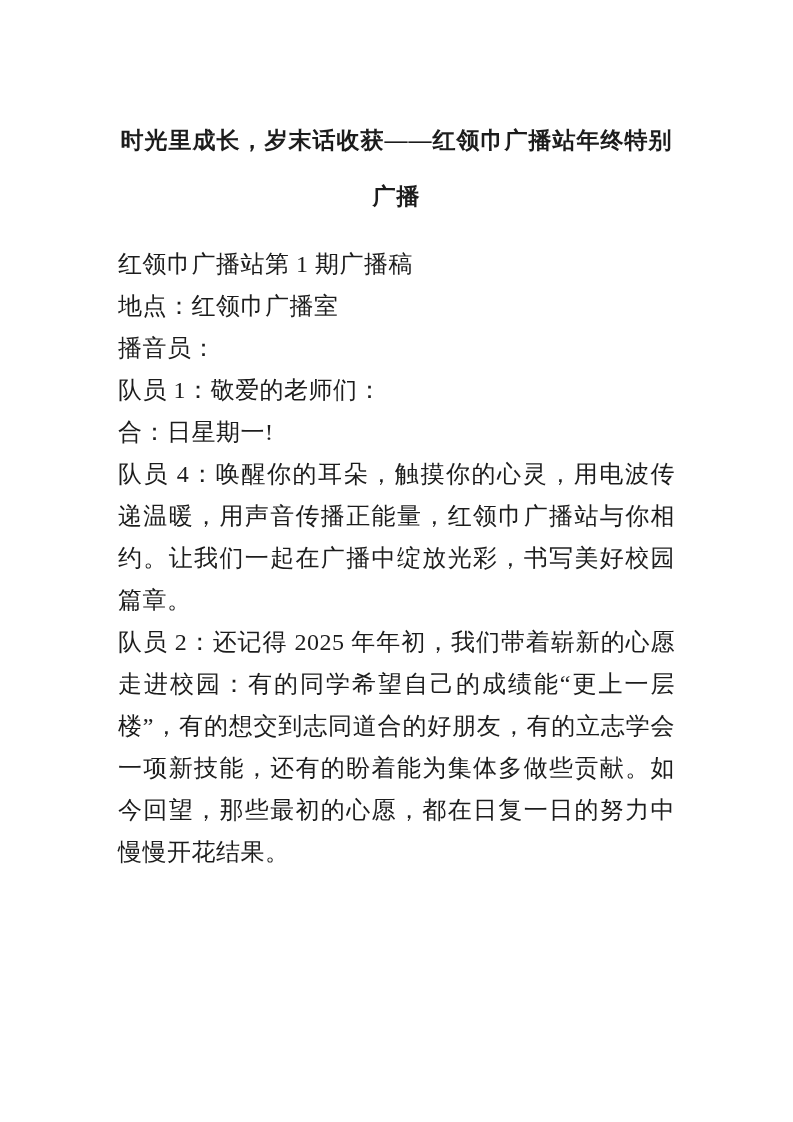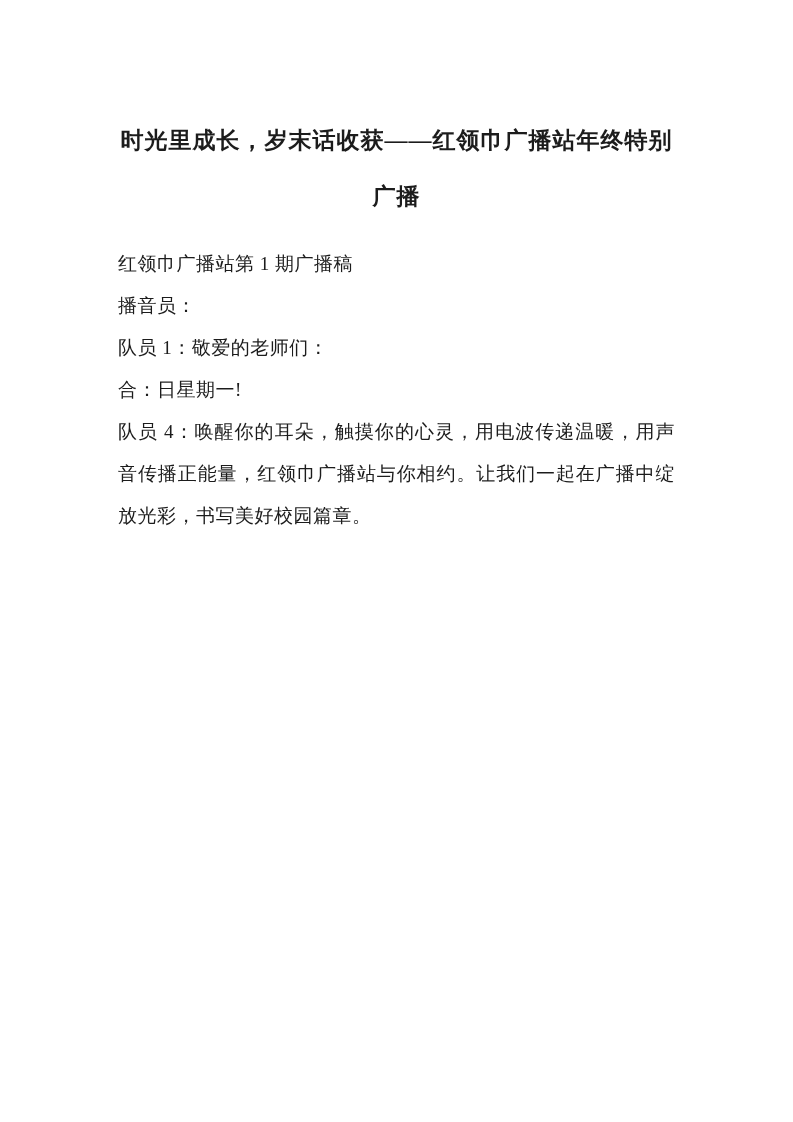--- a/index.html
+++ b/index.html
@@ -23,41 +23,43 @@
     font-size: 23px;
     font-weight: 700;
     line-height: 56px;
     text-align: center;
     letter-spacing: 1px;
   }
   .doc-title .title-line { display: block; }
   .doc-body { margin-top: 18px; }
   .doc-body p {
     margin: 0;
-    font-size: 19px;
+    font-size: 24px;
     line-height: 42px;
     text-align: justify;
     text-align-last: left;
     letter-spacing: 0.5px;
     word-break: break-all;
   }
 </style>
 </head>
 <body>
 
 <div class="page">
   <div class="content">
 
     <h1 class="doc-title">
       <span class="title-line">时光里成长，岁末话收获——红领巾广播站年终特别</span>
       <span class="title-line">广播</span>
     </h1>
 
     <div class="doc-body">
       <p>红领巾广播站第 1 期广播稿</p>
+      <p>地点：红领巾广播室</p>
       <p>播音员：</p>
       <p>队员 1：敬爱的老师们：</p>
       <p>合：日星期一!</p>
       <p>队员 4：唤醒你的耳朵，触摸你的心灵，用电波传递温暖，用声音传播正能量，红领巾广播站与你相约。让我们一起在广播中绽放光彩，书写美好校园篇章。</p>
+      <p>队员 2：还记得 2025 年年初，我们带着崭新的心愿走进校园：有的同学希望自己的成绩能“更上一层楼”，有的想交到志同道合的好朋友，有的立志学会一项新技能，还有的盼着能为集体多做些贡献。如今回望，那些最初的心愿，都在日复一日的努力中慢慢开花结果。</p>
     </div>
 
   </div>
 </div>
 
 </body></html>

